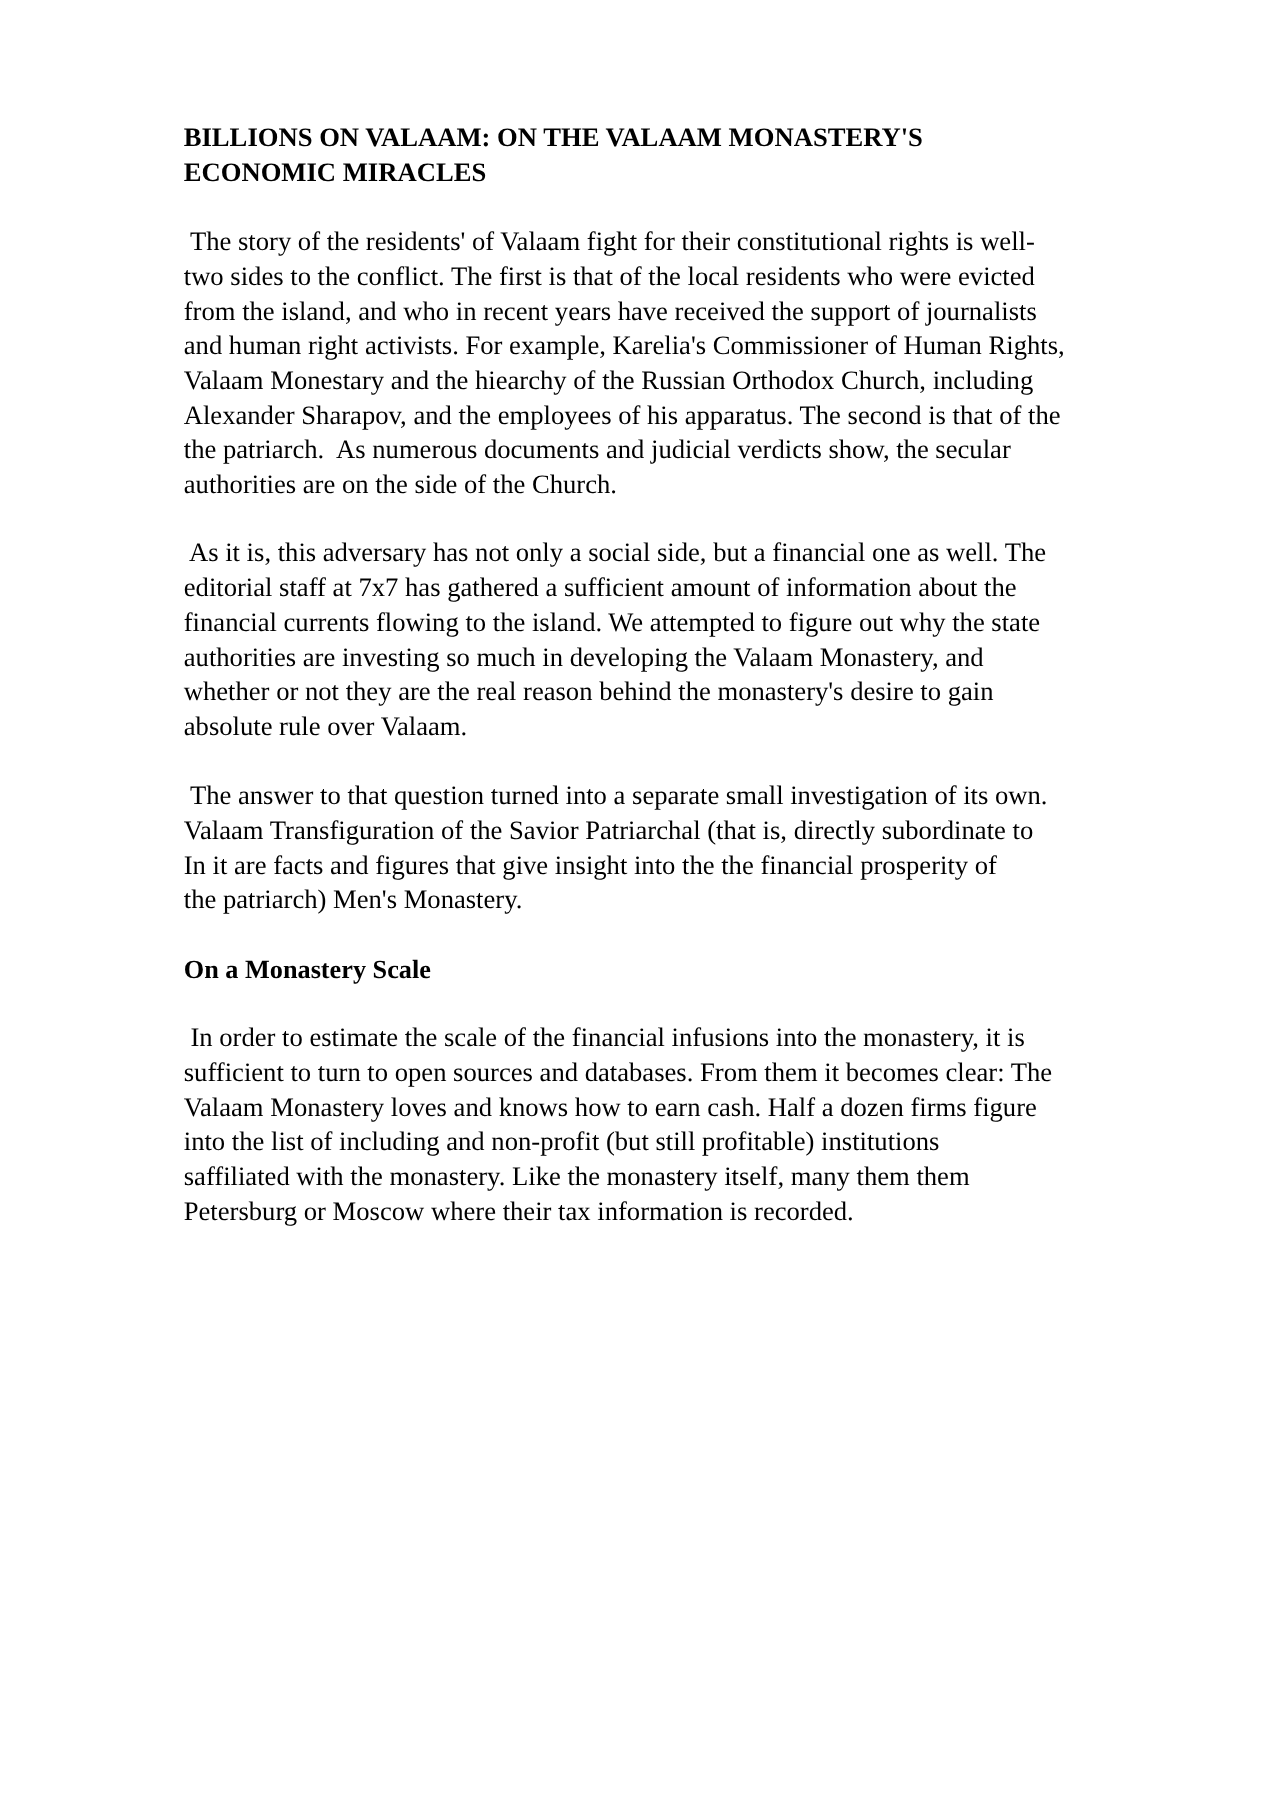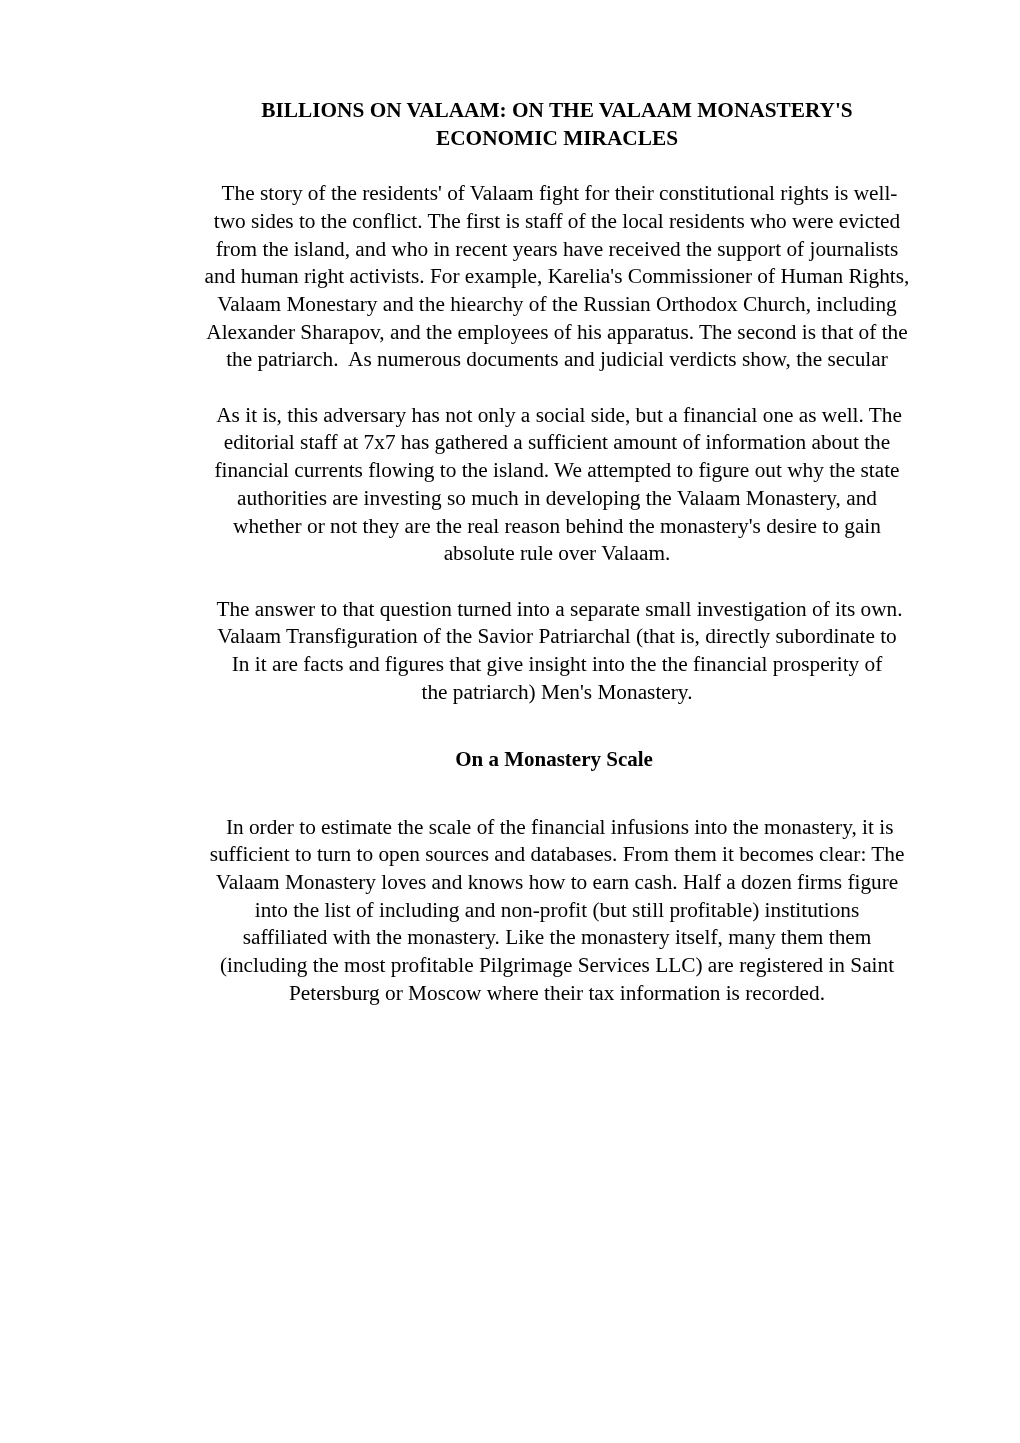--- a/index.html
+++ b/index.html
@@ -25,57 +25,57 @@
       font-weight: bold;
       font-size: 21px;
       line-height: 28px;
       margin: 0;
     }
     .line {
       display: block;
       white-space: pre;
       font-size: 21.3px;
       line-height: 27.7px;
-      text-align: center;
     }
     .para {
       margin: 0;
       font-family: Liberation Serif, serif;
     }
     .gap {
       height: 27.7px;
     }
     .subhead {
       font-weight: bold;
       font-size: 21px;
       line-height: 27.7px;
-      margin: 12px;
-      text-align: center;
+      margin: 0;
+      text-align: left;
       width: 790px;
     }
   </style>
 </head>
 <body>
 
 <div class="page">
   <h1 class="title">
     <span class="line">BILLIONS ON VALAAM: ON THE VALAAM MONASTERY'S</span>
     <span class="line">ECONOMIC MIRACLES</span>
   </h1>
 
   <div class="gap"></div>
 
   <p class="para">
     <span class="line"> The story of the residents' of Valaam fight for their constitutional rights is well-</span>
-    <span class="line">two sides to the conflict. The first is staff of the local residents who were evicted</span>
+    <span class="line">two sides to the conflict. The first is that of the local residents who were evicted</span>
     <span class="line">from the island, and who in recent years have received the support of journalists</span>
     <span class="line">and human right activists. For example, Karelia's Commissioner of Human Rights,</span>
     <span class="line">Valaam Monestary and the hiearchy of the Russian Orthodox Church, including</span>
     <span class="line">Alexander Sharapov, and the employees of his apparatus. The second is that of the</span>
     <span class="line">the patriarch.  As numerous documents and judicial verdicts show, the secular</span>
+    <span class="line">authorities are on the side of the Church.</span>
   </p>
 
   <div class="gap"></div>
 
   <p class="para">
     <span class="line"> As it is, this adversary has not only a social side, but a financial one as well. The</span>
     <span class="line">editorial staff at 7x7 has gathered a sufficient amount of information about the</span>
     <span class="line">financial currents flowing to the island. We attempted to figure out why the state</span>
     <span class="line">authorities are investing so much in developing the Valaam Monastery, and</span>
     <span class="line">whether or not they are the real reason behind the monastery's desire to gain</span>
@@ -96,16 +96,15 @@
   <h2 class="subhead">On a Monastery Scale</h2>
 
   <div class="gap"></div>
 
   <p class="para">
     <span class="line"> In order to estimate the scale of the financial infusions into the monastery, it is</span>
     <span class="line">sufficient to turn to open sources and databases. From them it becomes clear: The</span>
     <span class="line">Valaam Monastery loves and knows how to earn cash. Half a dozen firms figure</span>
     <span class="line">into the list of including and non-profit (but still profitable) institutions</span>
     <span class="line">saffiliated with the monastery. Like the monastery itself, many them them</span>
-    <span class="line">(including the most profitable Pilgrimage Services LLC) are registered in Saint</span>
     <span class="line">Petersburg or Moscow where their tax information is recorded.</span>
   </p>
 </div>
 
 </body></html>

